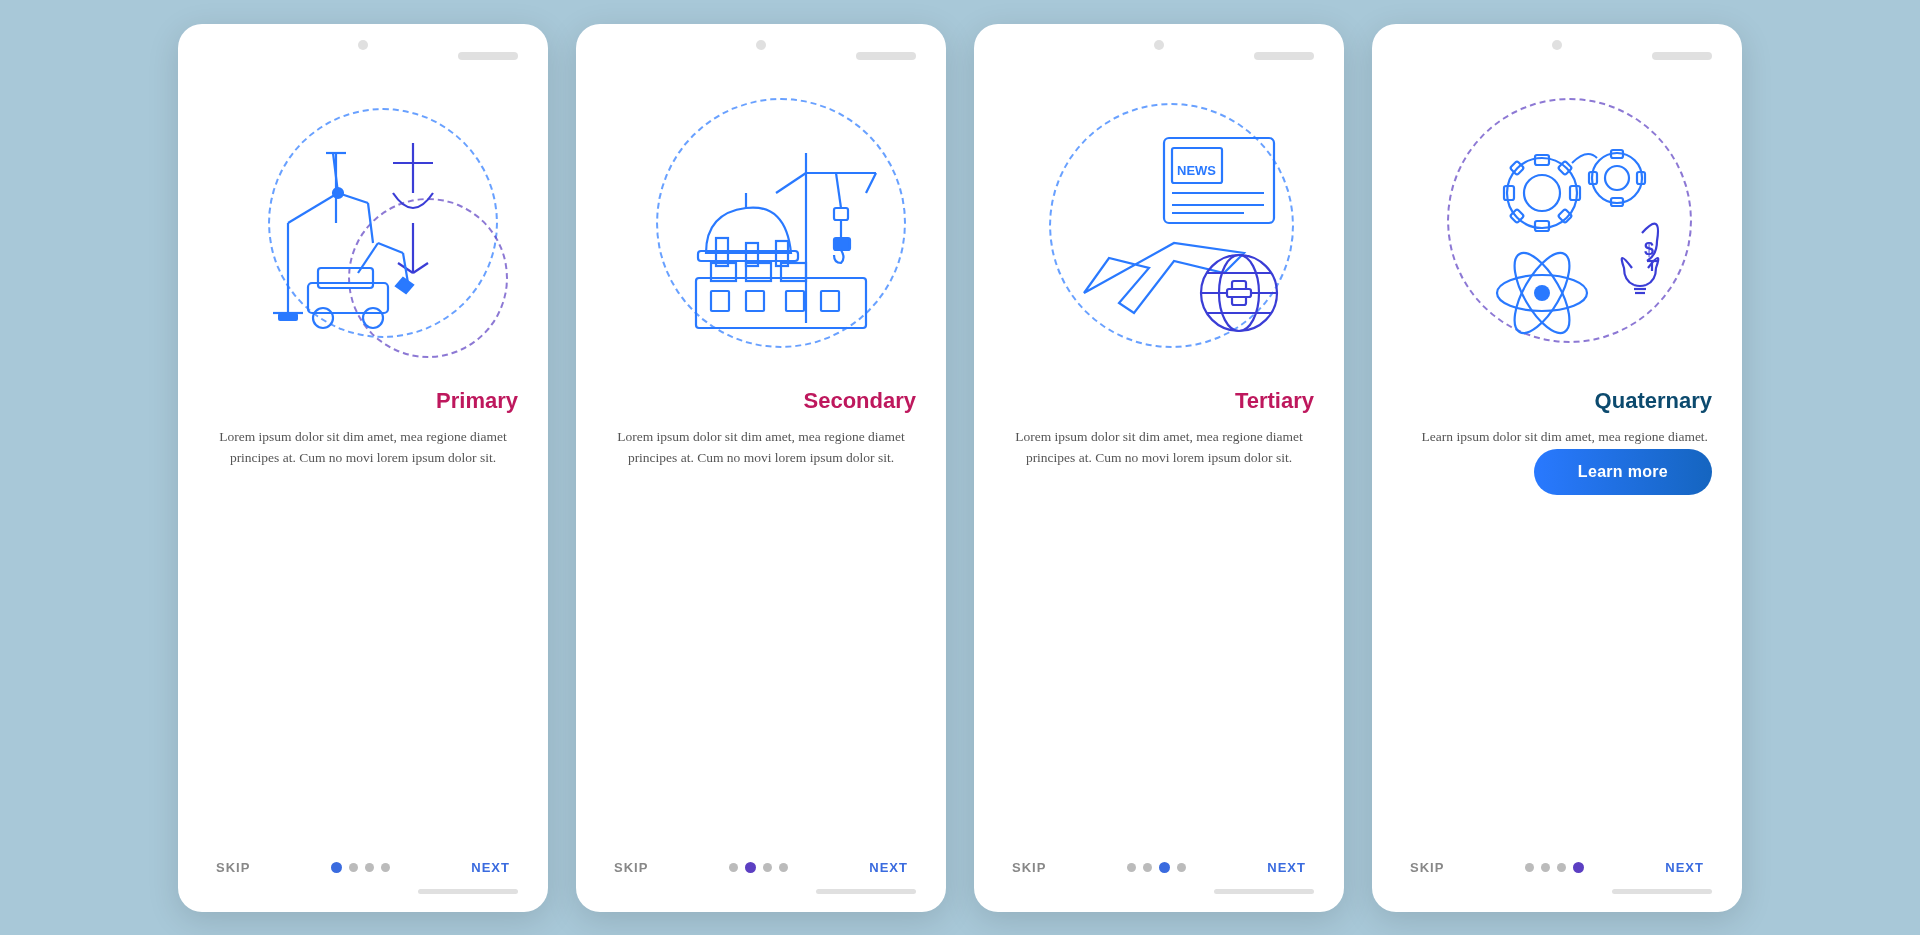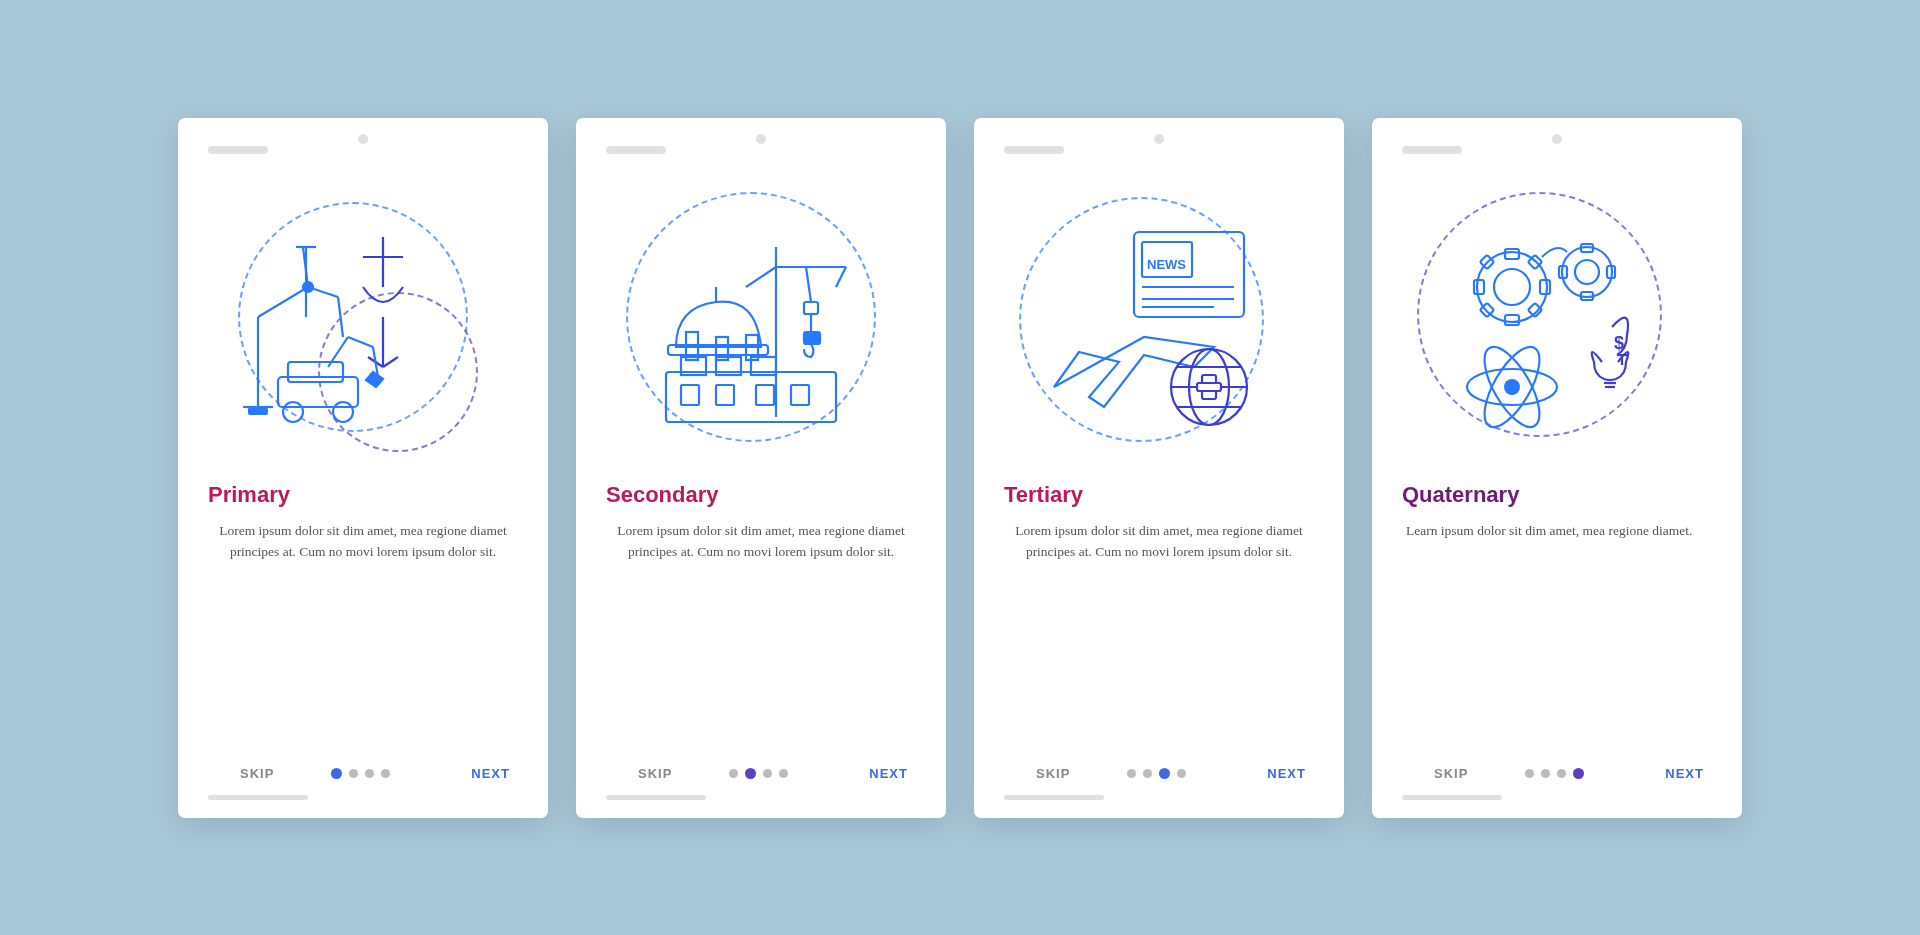--- a/index.html
+++ b/index.html
@@ -13,27 +13,27 @@
       font-family: 'Arial', sans-serif;
       overflow: hidden;
     }
     .phones-container {
       display: flex;
       gap: 28px;
       padding: 40px;
     }
     .phone {
       width: 370px;
-      height: 700px;
+      height: 888px;
       background: #ffffff;
-      border-radius: 7px;
+      border-radius: 24px;
       box-shadow: 0 8px 32px rgba(0,0,0,0.13);
       display: flex;
       flex-direction: column;
-      align-items: flex-start;
+      align-items: flex-end;
       padding: 28px 30px 18px 30px;
       position: relative;
     }
     .phone-notch {
       width: 60px;
       height: 8px;
       background: #e0e0e0;
       border-radius: 4px;
       margin-bottom: 18px;
     }
@@ -66,21 +66,21 @@
       width: 240px;
       height: 240px;
     }
     .section-title {
       font-size: 22px;
       font-weight: bold;
       color: #be185d;
       margin-bottom: 12px;
       text-align: center;
     }
-    .section-title.purple { color: #701a75; }
+    .section-title.purple { color: #0c4a6e; }
     .section-desc {
       font-size: 13.5px;
       color: #555;
       text-align: center;
       line-height: 1.6;
       margin-bottom: 2px;
       padding: 0 4px;
       font-family: Liberation Serif, serif;
     }
     .learn-more-btn {
@@ -102,21 +102,20 @@
       justify-content: space-between;
       margin-top: auto;
       padding: 0 8px;
     }
     .nav-skip, .nav-next {
       font-size: 13px;
       font-weight: bold;
       color: #888;
       letter-spacing: 1px;
       cursor: pointer;
-      margin-left: 24px;
     }
     .nav-next { color: #3a6bdf; }
     .dots {
       display: flex;
       gap: 7px;
       align-items: center;
     }
     .dot {
       width: 9px;
       height: 9px;
@@ -365,20 +364,21 @@
           <path d="M190,175 Q175,155 182,175 Q182,188 192,192"></path>
           <path d="M192,192 Q198,194 204,192"></path>
           <path d="M204,192 Q214,188 214,175 Q221,155 206,175"></path>
           <line x1="192" y1="196" x2="204" y2="196"></line>
           <line x1="193" y1="200" x2="203" y2="200"></line>
         </g>
       </svg>
     </div>
     <div class="section-title purple">Quaternary</div>
     <div class="section-desc">Learn ipsum dolor sit dim amet, mea regione diamet.</div>
+    <button class="learn-more-btn">Learn more</button>
     <div class="nav-area">
       <span class="nav-skip">SKIP</span>
       <div class="dots">
         <div class="dot"></div>
         <div class="dot"></div>
         <div class="dot"></div>
         <div class="dot active-purple" style="background:#5c3fc2;width:11px;height:11px;"></div>
       </div>
       <span class="nav-next">NEXT</span>
     </div>

